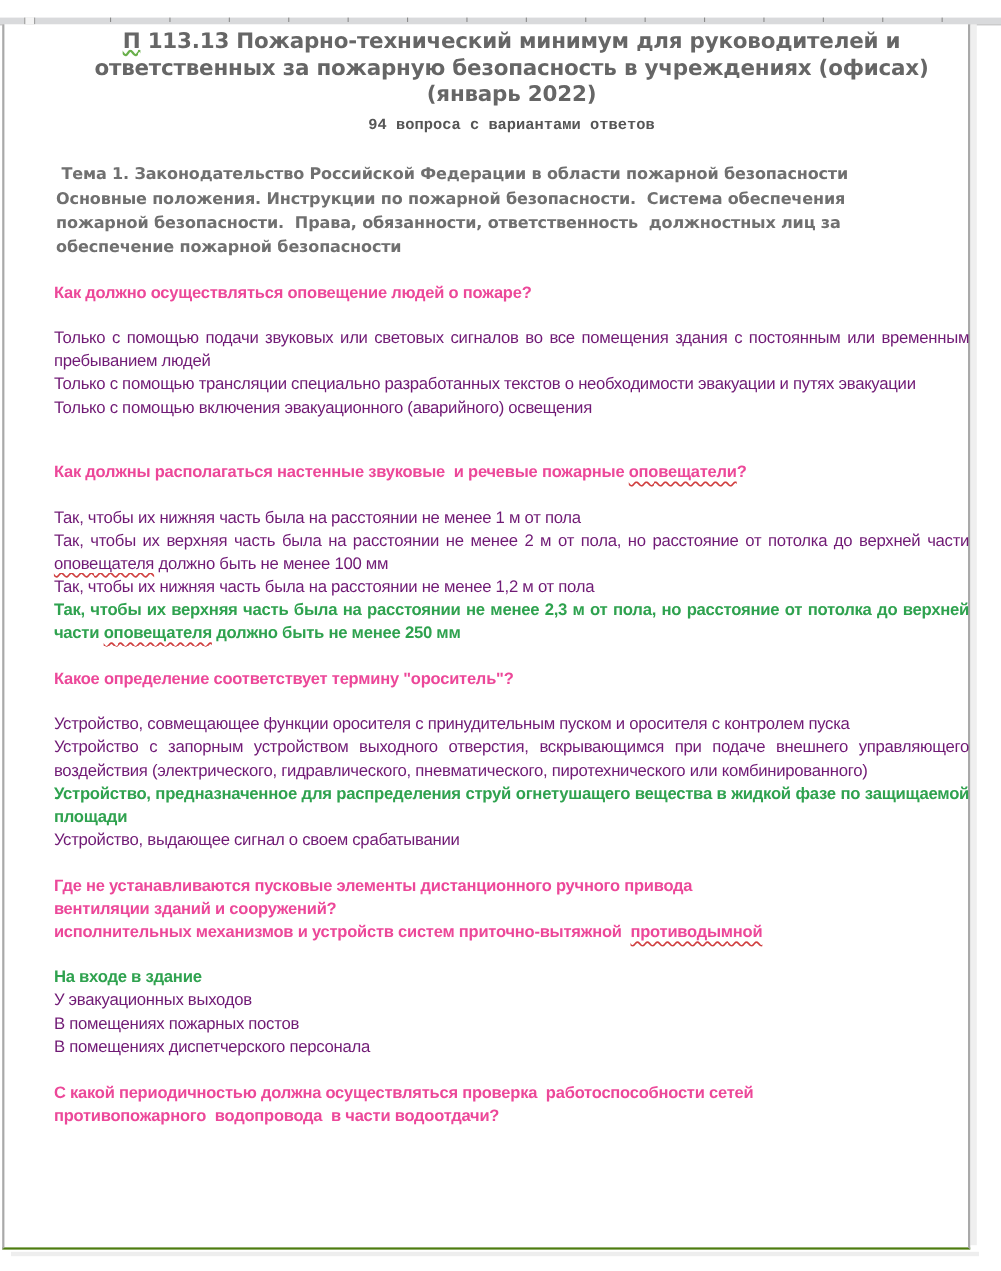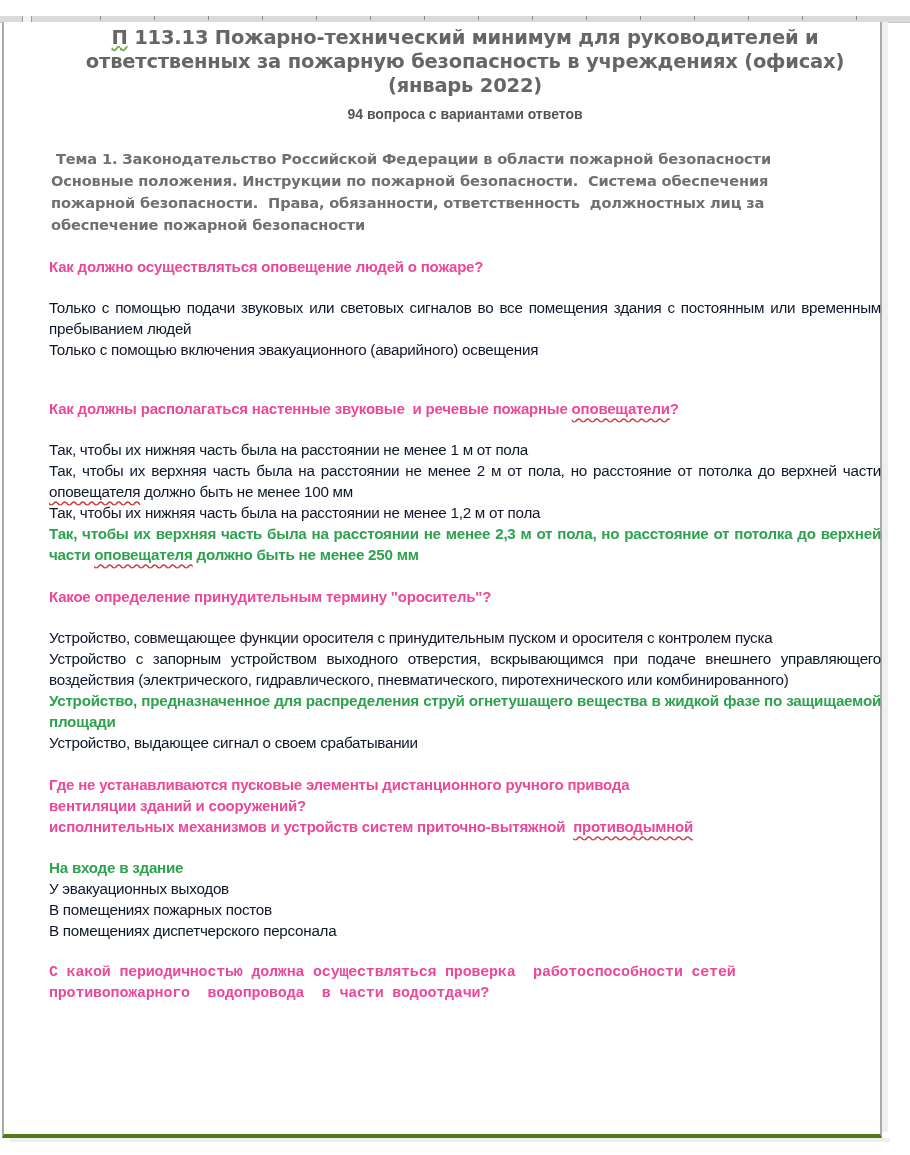--- a/index.html
+++ b/index.html
@@ -8,45 +8,45 @@
     font-family: "Liberation Sans", "DejaVu Sans", sans-serif;
   }
   .ruler {
     position: absolute; left: 0; top: 16px; width: 910px; height: 6px;
     background: #d9dadc; border-bottom: 1px solid #c8c8c8;
   }
   .ruler .tick { position: absolute; top: 0; width: 1px; height: 4px; background: #8a8a8a; }
   .ruler .marker { position: absolute; left: 22px; top: 0; width: 8px; height: 6px; background: #f4f4f4; border: 1px solid #9a9a9a; border-top: none; }
   .page {
     position: absolute; left: 2px; top: 22px; width: 876px; height: 1112px;
-    border-left: 2px solid #a9a9a9; border-right: 2px solid #a9a9a9; border-bottom: 4px solid #4d7c0f;
+    border-left: 2px solid #a9a9a9; border-right: 2px solid #a9a9a9; border-bottom: 2px solid #4d7c0f;
     background: #fff;
   }
   .shadow-r { position: absolute; left: 882px; top: 22px; width: 6px; height: 1110px; background: #efefef; }
   .shadow-b { position: absolute; left: 10px; top: 1138px; width: 880px; height: 4px; background: #eeeeee; }
   .content { position: absolute; left: 45px; top: 0; width: 832px; color: #4a4a4a; }
 
   .title {
     font-family: "DejaVu Sans", sans-serif; font-weight: bold; color: #666;
     font-size: 19.5px; line-height: 24px; text-align: center; margin-top: 4px; width: 832px;
     letter-spacing: -0.2px;
   }
   .title .mark { text-decoration: underline wavy #6ab04c; }
   .subtitle {
-    font-family: Liberation Sans, sans-serif; font-weight: bold; color: #555;
+    font-family: Liberation Mono, monospace; font-weight: bold; color: #555;
     font-size: 14px; line-height: 18px; text-align: center; margin-top: 7px;
   }
   .topic {
     font-family: "DejaVu Sans", sans-serif; font-weight: bold; color: #707070;
     font-size: 14.6px; line-height: 22px; margin-top: 25px; padding-left: 2px; letter-spacing: -0.15px;
   }
   .q {
     font-weight: bold; color: #ec4899; font-size: 15px; line-height: 21px; letter-spacing: -0.2px;
   }
-  .opt { color: #0f172a; font-size: 15.2px; line-height: 21px; letter-spacing: -0.25px; }
+  .opt { color: #701a75; font-size: 15.2px; line-height: 21px; letter-spacing: -0.25px; }
   .opt.just { text-align: justify; text-align-last: left; }
   .opt.correct { color: #2fa24f; font-weight: bold; }
   .spell { text-decoration: underline wavy #d04040; text-underline-offset: 3px; }
 </style>
 </head>
 <body>
 
 <div class="ruler">
   <div class="marker"></div>
   <div class="tick" style="left:100px"></div>
@@ -83,36 +83,37 @@
       <div style="white-space:pre"> Тема 1. Законодательство Российской Федерации в области пожарной безопасности</div>
       <div style="white-space:pre">Основные положения. Инструкции по пожарной безопасности.  Система обеспечения</div>
       <div style="white-space:pre">пожарной безопасности.  Права, обязанности, ответственность  должностных лиц за</div>
       <div>обеспечение пожарной безопасности</div>
     </div>
 
     <div style="margin-top:20px;">
       <div class="q">Как должно осуществляться оповещение людей о пожаре?</div>
       <div style="margin-top:20px;">
         <div class="opt just">Только с помощью подачи звуковых или световых сигналов во все помещения здания с постоянным или временным пребыванием людей</div>
+        <div class="opt just">Только с помощью трансляции специально разработанных текстов о необходимости эвакуации и путях эвакуации</div>
         <div class="opt">Только с помощью включения эвакуационного (аварийного) освещения</div>
       </div>
     </div>
 
     <div style="margin-top:38px;">
       <div class="q"><span style="white-space:pre">Как должны располагаться настенные звуковые  и речевые пожарные </span><span class="spell">оповещатели</span><span>?</span></div>
       <div style="margin-top:20px;">
         <div class="opt">Так, чтобы их нижняя часть была на расстоянии не менее 1 м от пола</div>
         <div class="opt just"><span>Так, чтобы их верхняя часть была на расстоянии не менее 2 м от пола, но расстояние от потолка до верхней части </span><span class="spell">оповещателя</span><span style="white-space:pre"> должно быть не менее 100 мм</span></div>
         <div class="opt">Так, чтобы их нижняя часть была на расстоянии не менее 1,2 м от пола</div>
         <div class="opt just correct"><span>Так, чтобы их верхняя часть была на расстоянии не менее 2,3 м от пола, но расстояние от потолка до верхней части </span><span class="spell">оповещателя</span><span style="white-space:pre"> должно быть не менее 250 мм</span></div>
       </div>
     </div>
 
     <div style="margin-top:21px;">
-      <div class="q">Какое определение принудительным термину "ороситель"?</div>
+      <div class="q">Какое определение соответствует термину "ороситель"?</div>
       <div style="margin-top:20px;">
         <div class="opt just">Устройство, совмещающее функции оросителя с принудительным пуском и оросителя с контролем пуска</div>
         <div class="opt just">Устройство с запорным устройством выходного отверстия, вскрывающимся при подаче внешнего управляющего воздействия (электрического, гидравлического, пневматического, пиротехнического или комбинированного)</div>
         <div class="opt just correct">Устройство, предназначенное для распределения струй огнетушащего вещества в жидкой фазе по защищаемой площади</div>
         <div class="opt">Устройство, выдающее сигнал о своем срабатывании</div>
       </div>
     </div>
 
     <div style="margin-top:21px;">
       <div class="q">
@@ -121,21 +122,21 @@
         <div><span style="white-space:pre">исполнительных механизмов и устройств систем приточно-вытяжной  </span><span class="spell">противодымной</span></div>
       </div>
       <div style="margin-top:20px;">
         <div class="opt correct">На входе в здание</div>
         <div class="opt">У эвакуационных выходов</div>
         <div class="opt">В помещениях пожарных постов</div>
         <div class="opt">В помещениях диспетчерского персонала</div>
       </div>
     </div>
 
-    <div style="margin-top:21px;font-family:Liberation Mono, monospace;">
+    <div style="margin-top:21px;">
       <div class="q">
         <div style="white-space:pre">С какой периодичностью должна осуществляться проверка  работоспособности сетей</div>
         <div style="white-space:pre">противопожарного  водопровода  в части водоотдачи?</div>
       </div>
     </div>
 
   </div>
 </div>
 
 </body></html>

